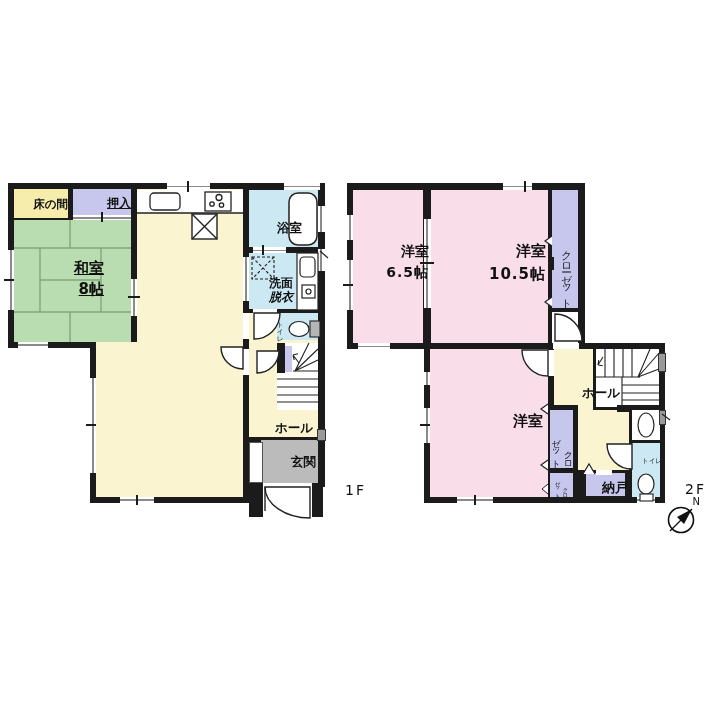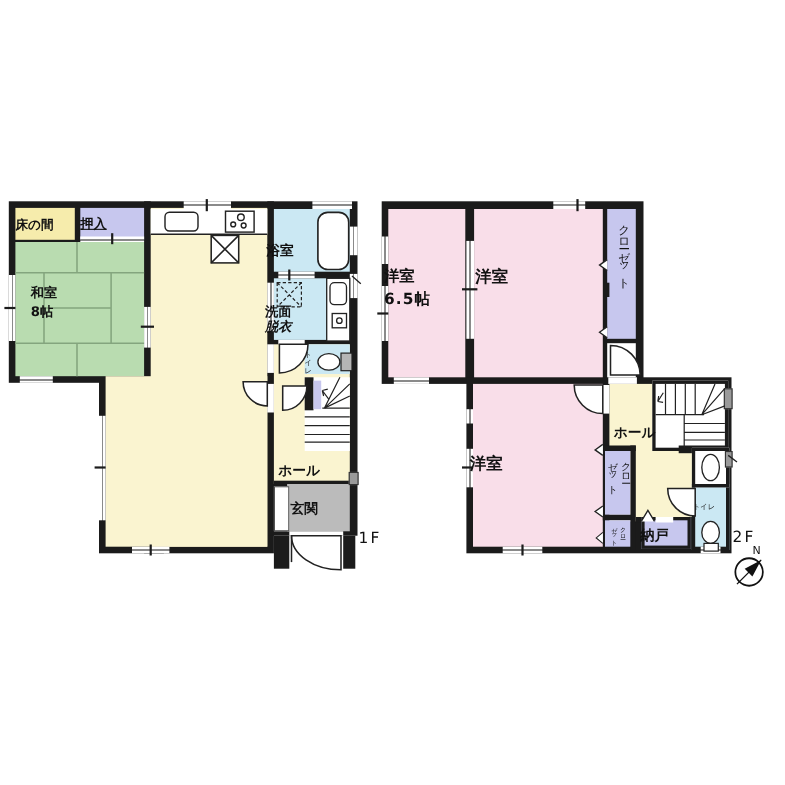--- a/index.html
+++ b/index.html
@@ -11,21 +11,21 @@
   .grn{position:absolute;background:#B9DCB0;}
   .yel{position:absolute;background:#FAF4D0;}
   .blu{position:absolute;background:#CBE8F3;}
   .pnk{position:absolute;background:#F9DEE9;}
   .gry{position:absolute;background:#BBBBBB;}
   .wht{position:absolute;background:#fff;}
   .winh{position:absolute;background:linear-gradient(180deg,#fff 2.5px,#8a8a8a 2.5px,#8a8a8a 4px,#fff 4px);}
   .winv{position:absolute;background:linear-gradient(90deg,#fff 2.5px,#8a8a8a 2.5px,#8a8a8a 4px,#fff 4px);}
   .gbox{position:absolute;background:#9a9a9a;border:1px solid #333;}
   .tick{position:absolute;background:#1b1b1b;}
-  .lbl{position:absolute;text-align:left;color:#111;line-height:1.25;}
+  .lbl{position:absolute;text-align:right;color:#111;line-height:1.25;}
   .b{font-weight:bold;}
   .vt{writing-mode:vertical-rl;text-orientation:upright;}
   .cols{display:flex;flex-direction:row;justify-content:center;gap:1px;}
   svg{position:absolute;left:0;top:0;}
 </style>
 </head>
 <body>
 
 <div id="plan">
 
@@ -197,40 +197,41 @@
 
     <g>
       <circle cx="681" cy="520" r="12.5" fill="#fff" stroke="#111" stroke-width="1.6"></circle>
       <path d="M670,531 L692,509" stroke="#111" stroke-width="1.2"></path>
       <path d="M692,509 L677,517 L684,524 Z" fill="#111"></path>
     </g>
   </svg>
 
   <div class="lbl b" style="left:14px;top:197px;width:54px;font-size:11.5px;">床の間</div>
   <div class="lbl b" style="left:73px;top:196px;width:58px;font-size:12px;text-decoration:underline;">押入</div>
-  <div class="lbl b" style="left:28px;top:258px;width:92px;font-size:12px;line-height:1.4;">
+  <div class="lbl b" style="left:12px;top:258px;width:92px;font-size:15px;line-height:1.4;text-decoration:underline;">
     <span style="display:block;">和室</span>
     <span style="display:block;">8帖</span>
   </div>
   <div class="lbl b" style="left:242px;top:220px;width:60px;font-size:12.5px;">浴室</div>
   <div class="lbl b" style="left:241px;top:277px;width:52px;font-size:12px;line-height:1.15;">
     <span style="display:block;">洗面</span>
     <span style="display:block;font-style:italic;">脱衣</span>
   </div>
   <div class="lbl vt" style="left:276px;top:315px;height:24px;font-size:6.5px;">トイレ</div>
   <div class="lbl b" style="left:253px;top:420px;width:60px;font-size:12.5px;">ホール</div>
   <div class="lbl b" style="left:264px;top:454px;width:52px;font-size:12.5px;">玄関</div>
   <div class="lbl" style="left:326px;top:482px;width:40px;font-size:14px;letter-spacing:2px;">1F</div>
 
   <div class="lbl b" style="left:349px;top:241px;width:80px;font-size:14px;line-height:1.5;">
     <span style="display:block;">洋室</span>
     <span style="display:block;letter-spacing:1px;">6.5帖</span>
   </div>
   <div class="lbl b" style="left:432px;top:240px;width:114px;font-size:15px;line-height:1.5;">
     <span style="display:block;">洋室</span>
+    <span style="display:block;letter-spacing:1px;">10.5帖</span>
   </div>
   <div class="lbl vt" style="left:557px;top:197px;height:106px;width:16px;font-size:10.5px;">クローゼット</div>
   <div class="lbl b" style="left:558px;top:385px;width:62px;font-size:12.5px;">ホール</div>
   <div class="lbl b" style="left:427px;top:410px;width:116px;font-size:15px;line-height:1.5;">
     <span style="display:block;">洋室</span>
   </div>
   <div class="lbl cols" style="left:549px;top:414px;width:25px;height:50px;font-size:9px;">
     <span class="vt">ゼット</span>
     <span class="vt">クロー</span>
   </div>

